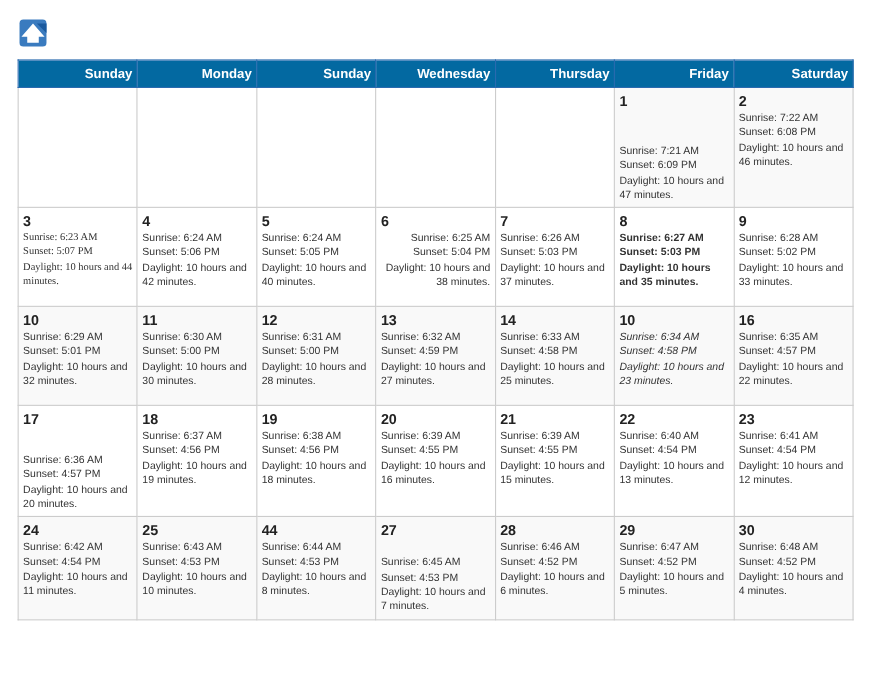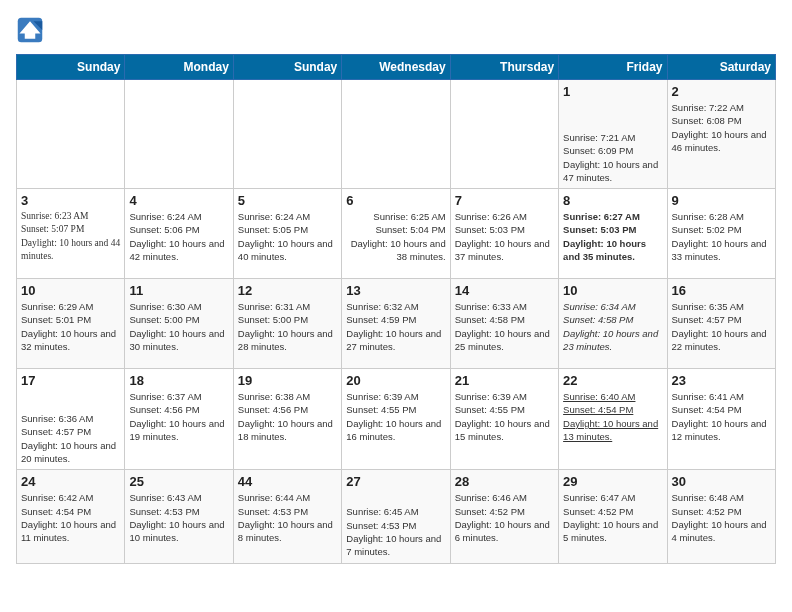--- a/index.html
+++ b/index.html
@@ -257,21 +257,21 @@
 Daylight: 10 hours and 16 minutes.</div>
         </td>
         <td>
           <span class="day-number">21</span>
           <div class="day-info" style="white-space: pre-line;">Sunrise: 6:39 AM
 Sunset: 4:55 PM
 Daylight: 10 hours and 15 minutes.</div>
         </td>
         <td>
           <span class="day-number">22</span>
-          <div class="day-info" style="white-space: pre-line; text-decoration: underline;">Sunrise: 6:40 AM
+          <div class="day-info" style="white-space: pre-line;">Sunrise: 6:40 AM
 Sunset: 4:54 PM
 Daylight: 10 hours and 13 minutes.</div>
         </td>
         <td>
           <span class="day-number">23</span>
           <div class="day-info" style="white-space: pre-line;">Sunrise: 6:41 AM
 Sunset: 4:54 PM
 Daylight: 10 hours and 12 minutes.</div>
         </td>
       </tr>

